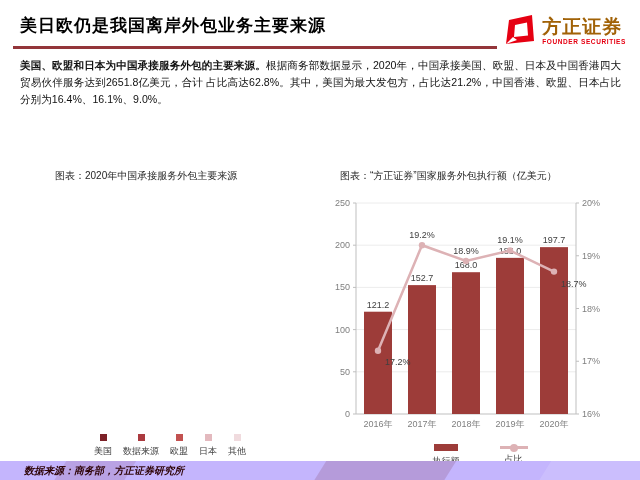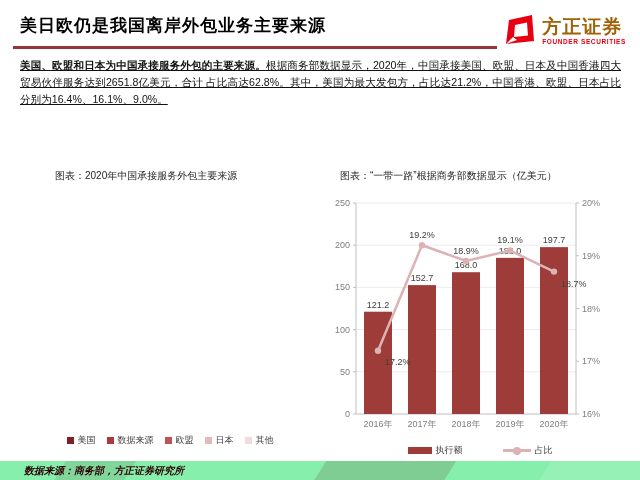--- a/index.html
+++ b/index.html
@@ -15,40 +15,40 @@
   .title-underline{
     position:absolute;left:13px;top:46px;width:484px;height:3px;background:#93353a;
   }
   .logo{position:absolute;right:14px;top:11px;display:flex;align-items:center;gap:5px;}
   .logo-text{display:flex;flex-direction:column;line-height:1;}
   .logo-cn{font-size:19px;font-weight:bold;color:#a16207;letter-spacing:1px;}
   .logo-en{font-size:6.5px;font-weight:bold;color:#e60012;letter-spacing:0.6px;margin-top:3px;}
   
   .body-text{position:absolute;left:20px;top:57px;width:601px;
     font-size:10.6px;line-height:17px;color:#111;text-align:justify;}
-  .body-text p{margin:0;text-decoration:underline;}
+  .body-text p{margin:0;}
   .lead{font-weight:bold;}
   
   .chart-title{position:absolute;font-size:10px;color:#262626;white-space:nowrap;}
   .chart-title.left{left:55px;top:169px;}
   .chart-title.right{left:340px;top:169px;}
   
   .pie-wrap{position:absolute;left:30px;top:188px;width:280px;height:242px;}
   .bar-wrap{position:absolute;left:330px;top:188px;width:300px;height:246px;}
   .legend{position:absolute;top:434px;display:flex;justify-content:center;align-items:center;
     font-size:9px;color:#404040;}
   .legend.pie-legend{left:30px;width:280px;gap:11px;}
   .legend.bar-legend{left:330px;width:300px;gap:40px;margin-top:10px;}
-  .legend-item{display:flex;align-items:center;gap:4px;white-space:nowrap;}
+  .legend-item{display:flex;align-items:center;gap:4px;white-space:nowrap;flex-direction:column;}
   .legend-swatch{width:7px;height:7px;display:inline-block;}
   .legend-bar-swatch{width:24px;height:7px;display:inline-block;}
   .legend-line{position:relative;width:28px;height:3px;display:inline-block;}
   .legend-line .dot{position:absolute;left:10px;top:-2.5px;width:8px;height:8px;border-radius:50%;}
   
-  .footer{position:absolute;left:0;bottom:0;width:640px;height:19px;background:#86efac;overflow:hidden;}
+  .footer{position:absolute;left:0;bottom:0;width:640px;height:19px;background:#c4b5fd;overflow:hidden;}
   .footer .slash1{position:absolute;left:320px;top:-4px;width:130px;height:28px;
     background:rgba(90,0,8,0.14);transform:skewX(-32deg);}
   .footer .slash2{position:absolute;left:545px;top:-4px;width:140px;height:28px;
     background:rgba(255,255,255,0.13);transform:skewX(-32deg);}
   .footer .slash3{position:absolute;left:60px;top:-4px;width:70px;height:28px;
     background:rgba(90,0,8,0.10);transform:skewX(-32deg);}
   .source-text{position:absolute;left:24px;top:0;line-height:19px;
     font-size:10px;font-style:italic;font-weight:bold;color:#2e0407;}
   text{font-family:"Liberation Sans","DejaVu Sans",sans-serif;}
 </style>
@@ -71,21 +71,21 @@
       <span class="logo-cn">方正证券</span>
       <span class="logo-en">FOUNDER SECURITIES</span>
     </span>
   </div>
 
   <div class="body-text">
     <p><span class="lead">美国、欧盟和日本为中国承接服务外包的主要来源。</span><span>根据商务部数据显示，2020年，中国承接美国、欧盟、日本及中国香港四大贸易伙伴服务达到2651.8亿美元，合计 占比高达62.8%。其中，美国为最大发包方，占比达21.2%，中国香港、欧盟、日本占比分别为16.4%、16.1%、9.0%。</span></p>
   </div>
 
   <div class="chart-title left">图表：2020年中国承接服务外包主要来源</div>
-  <div class="chart-title right">图表：“一带一路”根据商务部数据显示（亿美元）</div>
+  <div class="chart-title right">图表：“方正证券”国家服务外包执行额（亿美元）</div>
 
   <div class="legend pie-legend" id="pie-legend">
       <span class="legend-item">
         <span class="legend-swatch" style="background: rgb(124, 33, 39);"></span>
         <span>美国</span>
       </span>
       <span class="legend-item">
         <span class="legend-swatch" style="background: rgb(171, 58, 63);"></span>
         <span>数据来源</span>
       </span>

